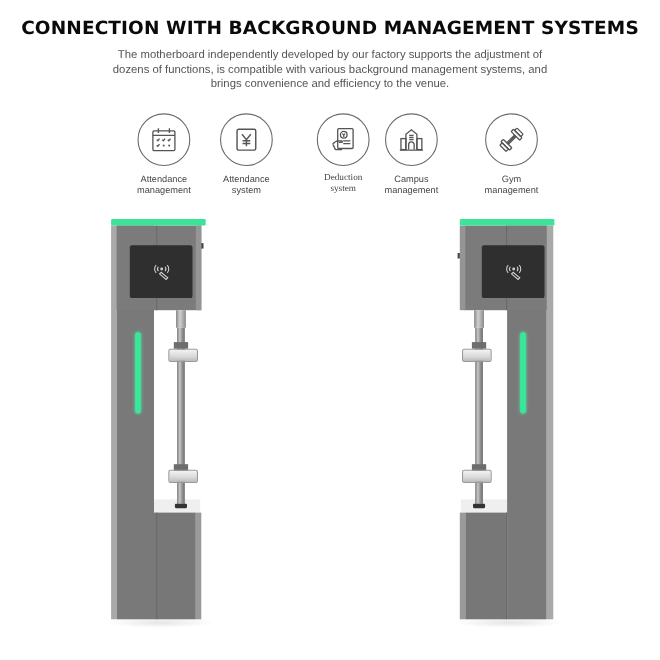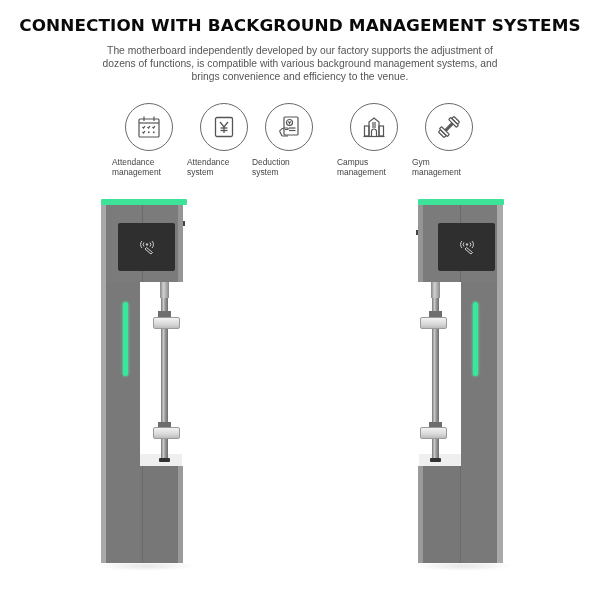--- a/index.html
+++ b/index.html
@@ -10,21 +10,21 @@
       position: absolute; left: 0; top: 16px; width: 600px; text-align: center;
       font-family: "DejaVu Sans", sans-serif; font-weight: bold; font-size: 16.5px;
       letter-spacing: 0.1px; color: #0a0a0a; transform: scaleX(1.02);
     }
     .desc {
       position: absolute; left: 90px; top: 44px; width: 420px; text-align: center;
       font-size: 10.3px; line-height: 13px; color: #555;
     }
 
     .features { position: absolute; left: 112px; top: 103px; width: 380px; height: 80px; }
-    .feature { position: absolute; top: 0; width: 74px; }
+    .feature { position: absolute; top: 0; width: 74px; text-align: center; }
     .feature .circle {
       width: 48px; height: 48px; margin: 0 auto; border: 1.3px solid #6a6a6a; border-radius: 50%;
       display: flex; align-items: center; justify-content: center; background: #fff;
     }
     .feature .circle svg { width: 26px; height: 26px; }
     .feature .label { margin-top: 6px; font-size: 8.4px; line-height: 10px; color: #444; }
 
     .gate { position: absolute; top: 199px; width: 110px; height: 370px; }
     .gate .part { position: absolute; }
     .green-bar { background: #3ee39a; height: 6px; border-radius: 1px; }
@@ -85,21 +85,21 @@
         <line x1="9.5" y1="14" x2="16.5" y2="14"></line>
         <line x1="9.5" y1="16.5" x2="16.5" y2="16.5"></line>
       </svg>
     </div>
     <div class="label">
       <div>Attendance</div>
         <div>system</div>
     </div>
   </div>
 
-  <div class="feature" style="left:140px;">
+  <div class="feature" style="left:163px;font-family:Liberation Serif, serif;">
     <div class="circle">
       <svg viewBox="0 0 26 26" fill="none" stroke="#555" stroke-width="1.2">
         <rect x="8" y="3" width="14" height="18" rx="1"></rect>
         <circle cx="13.5" cy="8.5" r="3"></circle>
         <path d="M12.3 7.5 l1.2 1.3 l1.2 -1.3 M13.5 8.8 v1.8"></path>
         <line x1="13" y1="14" x2="19.5" y2="14"></line>
         <line x1="13" y1="16.5" x2="19.5" y2="16.5"></line>
         <path d="M3.5 17 c1.5 -2 3 -3 5 -3 h3 c1 0 1 1.5 0 1.5 h-2.5 M3.5 17 l2.5 5 M6 22 h6"></path>
       </svg>
     </div>
@@ -121,21 +121,21 @@
         <path d="M10.5 22 v-4.5 a2.5 2.5 0 0 1 5 0 v4.5"></path>
         <line x1="2.5" y1="22.5" x2="23.5" y2="22.5"></line>
       </svg>
     </div>
     <div class="label">
       <div>Campus</div>
         <div>management</div>
     </div>
   </div>
 
-  <div class="feature" style="left:300px;">
+  <div class="feature" style="left:316px;">
     <div class="circle">
       <svg viewBox="0 0 26 26" fill="none" stroke="#555" stroke-width="1.2">
         <g transform="rotate(-45 13 13)">
           <rect x="2" y="9" width="3" height="8" rx="0.8"></rect>
           <rect x="5" y="7.5" width="3" height="11" rx="0.8"></rect>
           <rect x="18" y="7.5" width="3" height="11" rx="0.8"></rect>
           <rect x="21" y="9" width="3" height="8" rx="0.8"></rect>
           <line x1="8" y1="13" x2="18" y2="13"></line>
           <line x1="8" y1="12" x2="18" y2="12"></line>
           <line x1="8" y1="14" x2="18" y2="14"></line>

